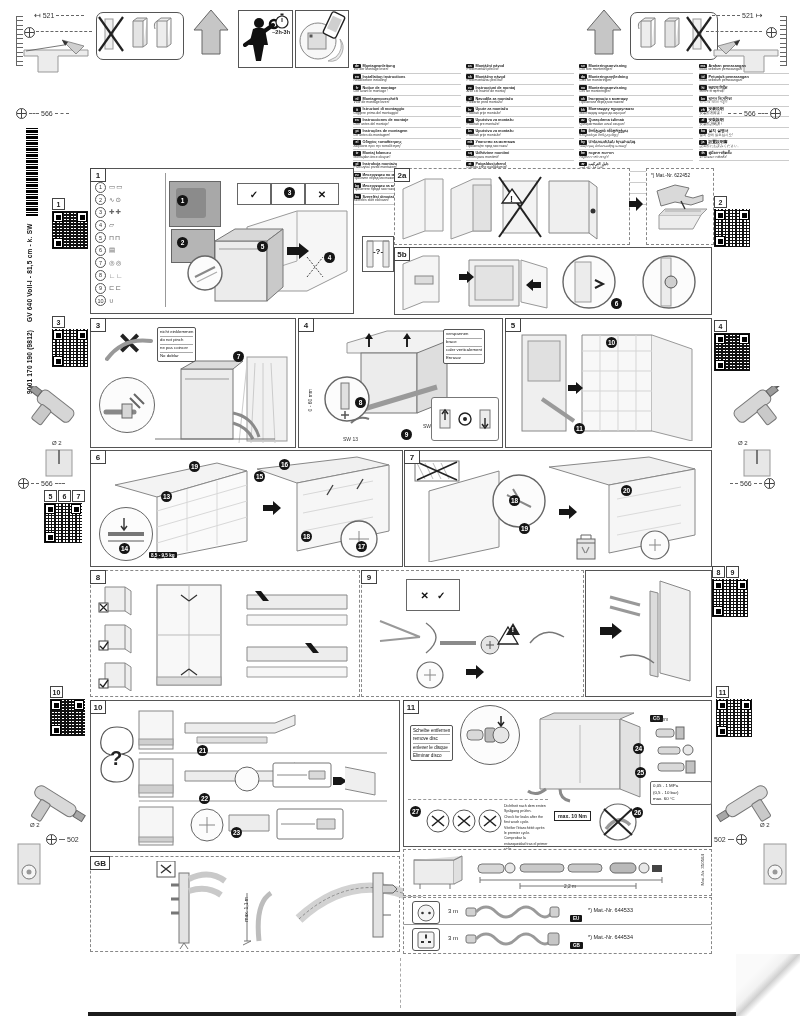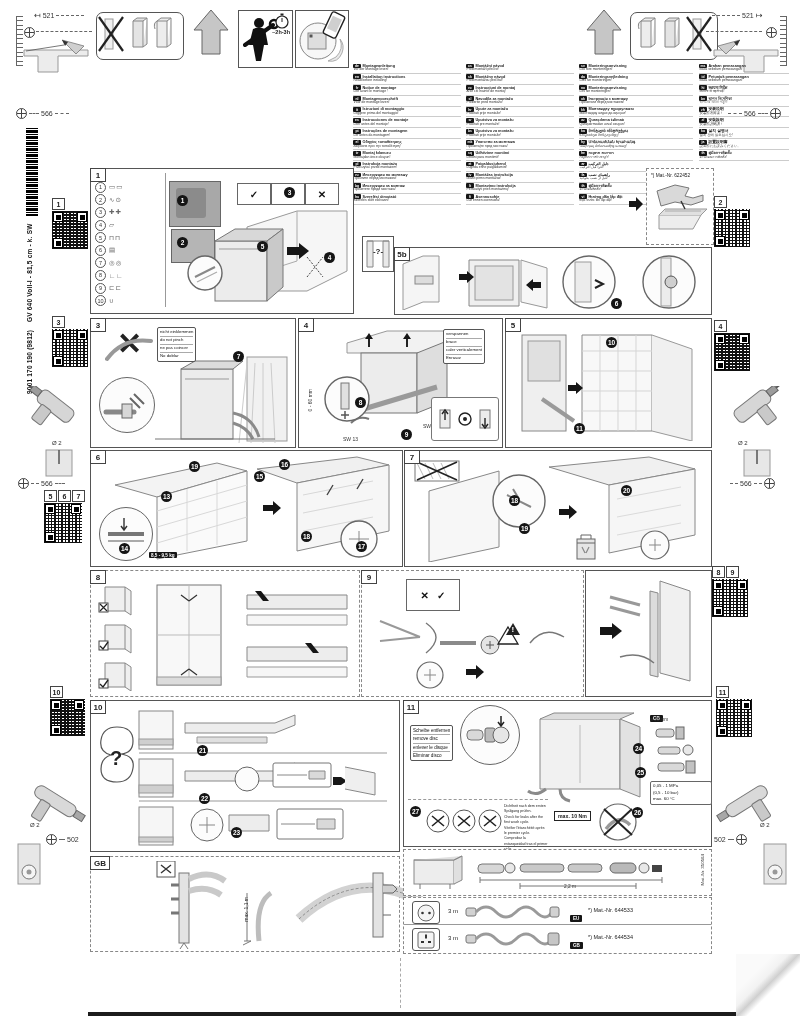--- a/index.html
+++ b/index.html
@@ -801,20 +801,36 @@
     <div class="st" style="left:233px;top:83px">4</div>
   </div>
 
   <div class="panel" style="left:362px;top:236px;width:30px;height:34px">
     <svg class="abs" style="left:2px;top:2px" width="26" height="30" viewBox="0 0 26 30">
       <path d="M2,2 h6 v26 h-6 z M18,2 h6 v26 h-6 z M2,2 h22" fill="#e9e9e9" stroke="#888"></path>
     </svg>
     <div class="abs" style="left:0;top:10px;width:30px;text-align:center;font-size:8px;font-weight:bold">-?-</div>
   </div>
 
+  <div class="panel dashedb" style="left:394px;top:168px;width:234px;height:75px">
+    <div class="plabel">2a</div>
+    <svg class="abs" style="left:4px;top:6px" width="226" height="66" viewBox="0 0 226 66">
+      <path d="M4,14 L26,4 H44 V56 H26 L4,64 Z" fill="#f5f5f5" stroke="#999"></path>
+      <line x1="26" y1="4" x2="26" y2="56" stroke="#aaa"></line>
+      <path d="M52,14 L74,4 H92 V56 H74 L52,64 Z" fill="#f0f0f0" stroke="#999"></path>
+      <rect x="74" y="10" width="18" height="46" fill="#e2e2e2" stroke="#999"></rect>
+      <path d="M104,6 h34 v52 h-34 z" fill="#f3f3f3" stroke="#999"></path>
+      <line x1="100" y1="2" x2="142" y2="62" stroke="#222" stroke-width="2"></line>
+      <line x1="142" y1="2" x2="100" y2="62" stroke="#222" stroke-width="2"></line>
+      <path d="M150,6 h40 v52 h-40 z M190,6 l8,6 v52 l-8,-6" fill="#efefef" stroke="#888"></path>
+      <circle cx="194" cy="36" r="2.5" fill="#333"></circle>
+      <path d="M113,14 l10,14 h-20 z" fill="#fff" stroke="#222" stroke-width="1.3"></path>
+      <text x="111" y="27" font-size="9" font-weight="bold" fill="#222">!</text>
+    </svg>
+  </div>
   <svg class="abs" style="left:628px;top:196px" width="16" height="16" viewBox="0 0 16 16">
     <path d="M1,5 h7 v-4 l7,7 -7,7 v-4 h-7 z" fill="#161616"></path>
   </svg>
   <div class="panel dashedb" style="left:646px;top:168px;width:66px;height:75px">
     <div class="abs notetxt" style="left:4px;top:4px;font-size:4.8px">*) Mat.-Nr. 622452</div>
     <svg class="abs" style="left:4px;top:12px" width="58" height="58" viewBox="0 0 58 58">
       <path d="M6,10 l18,-6 14,3 -4,8 8,2 10,-3 v6 l-12,4 -16,-3 -14,4 z" fill="#d9d9d9" stroke="#777"></path>
       <path d="M8,34 h42 l-8,14 h-34 z" fill="#ededed" stroke="#999"></path>
       <path d="M8,34 l6,-6 h42 l-6,6" fill="#e0e0e0" stroke="#999"></path>
       <line x1="14" y1="30" x2="50" y2="30" stroke="#aaa"></line>

